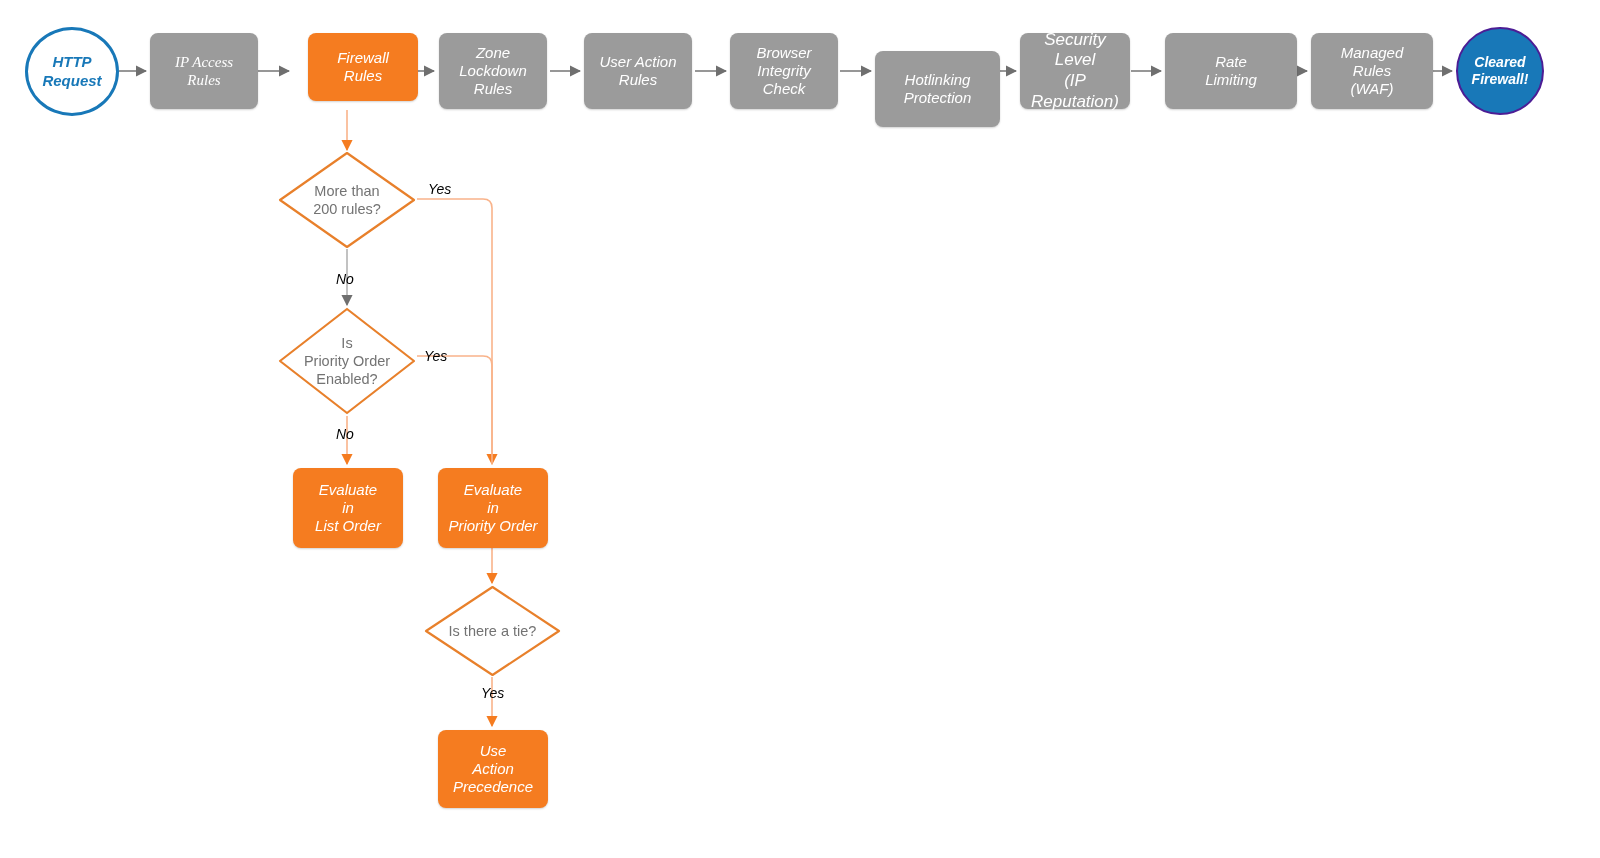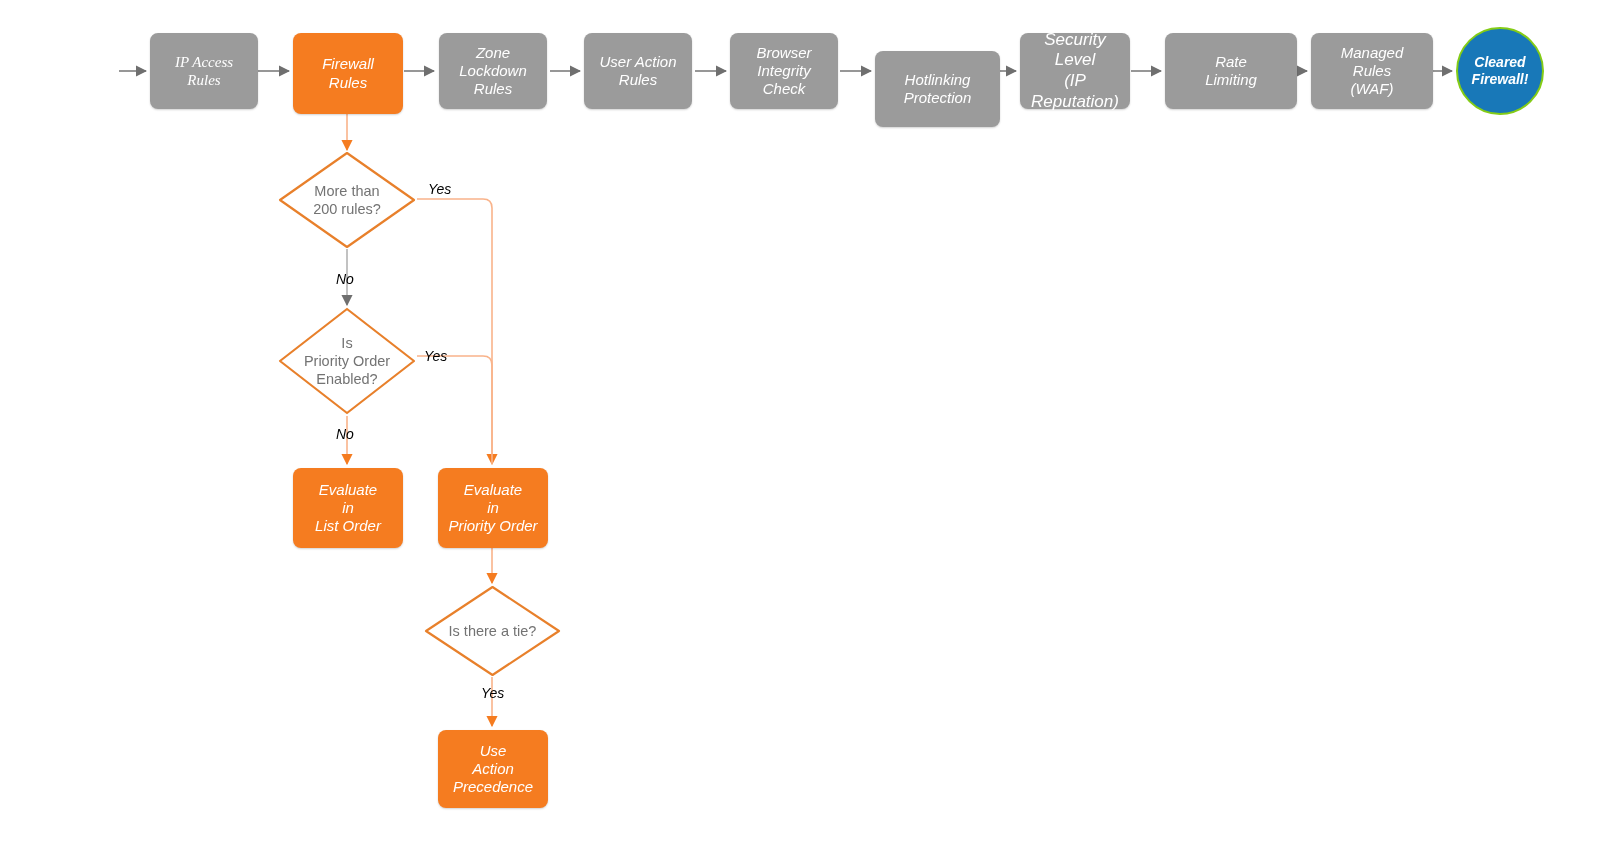--- a/index.html
+++ b/index.html
@@ -53,21 +53,21 @@
     font-weight: bold;
     font-size: 15px;
   }
   .term.start {
     background: #ffffff;
     border: 3px solid #1878b8;
     color: #1878b8;
   }
   .term.end {
     background: #1878b8;
-    border: 2px solid #84cc16;
+    border: 2px solid #4c1d95;
     color: #ffffff;
     font-size: 14px;
   }
 
   .diamond-wrap {
     position: absolute;
   }
   .diamond-wrap .dlabel {
     position: absolute;
     left: 0; top: 0;
@@ -131,27 +131,31 @@
 
     <path d="M 417 199 L 483 199 Q 492 199 492 208 L 492 464" stroke="#f9b38a" stroke-width="1.6" fill="none" marker-end="url(#arrow-orange)"></path>
 
     <path d="M 417 356 L 483 356 Q 492 356 492 365 L 492 464" stroke="#f9b38a" stroke-width="1.6" fill="none"></path>
 
     <line x1="492" y1="548" x2="492" y2="583" stroke="#f9b38a" stroke-width="1.6" fill="none" marker-end="url(#arrow-orange)"></line>
 
     <line x1="492" y1="677" x2="492" y2="726" stroke="#f9b38a" stroke-width="1.6" fill="none" marker-end="url(#arrow-orange)"></line>
   </svg>
 
+  <div class="node term start" style="left:25px; top:27px; width:94px; height:89px;">
+    <span style="white-space:pre-line;">HTTP
+Request</span>
+  </div>
 
   <div class="node proc gray" style="left:150px; top:33px; width:108px; height:76px;font-family:Liberation Serif, serif;">
     <span style="white-space:pre-line;">IP Access
 Rules</span>
   </div>
 
-  <div class="node proc orange" style="left:293px; top:33px; width:110px; height:81px;align-items:center;">
+  <div class="node proc orange" style="left:308px; top:33px; width:110px; height:68px;align-items:center;">
     <span style="white-space:pre-line;">Firewall
 Rules</span>
   </div>
 
   <div class="node proc gray" style="left:439px; top:33px; width:108px; height:76px;">
     <span style="white-space:pre-line;">Zone
 Lockdown
 Rules</span>
   </div>
 

